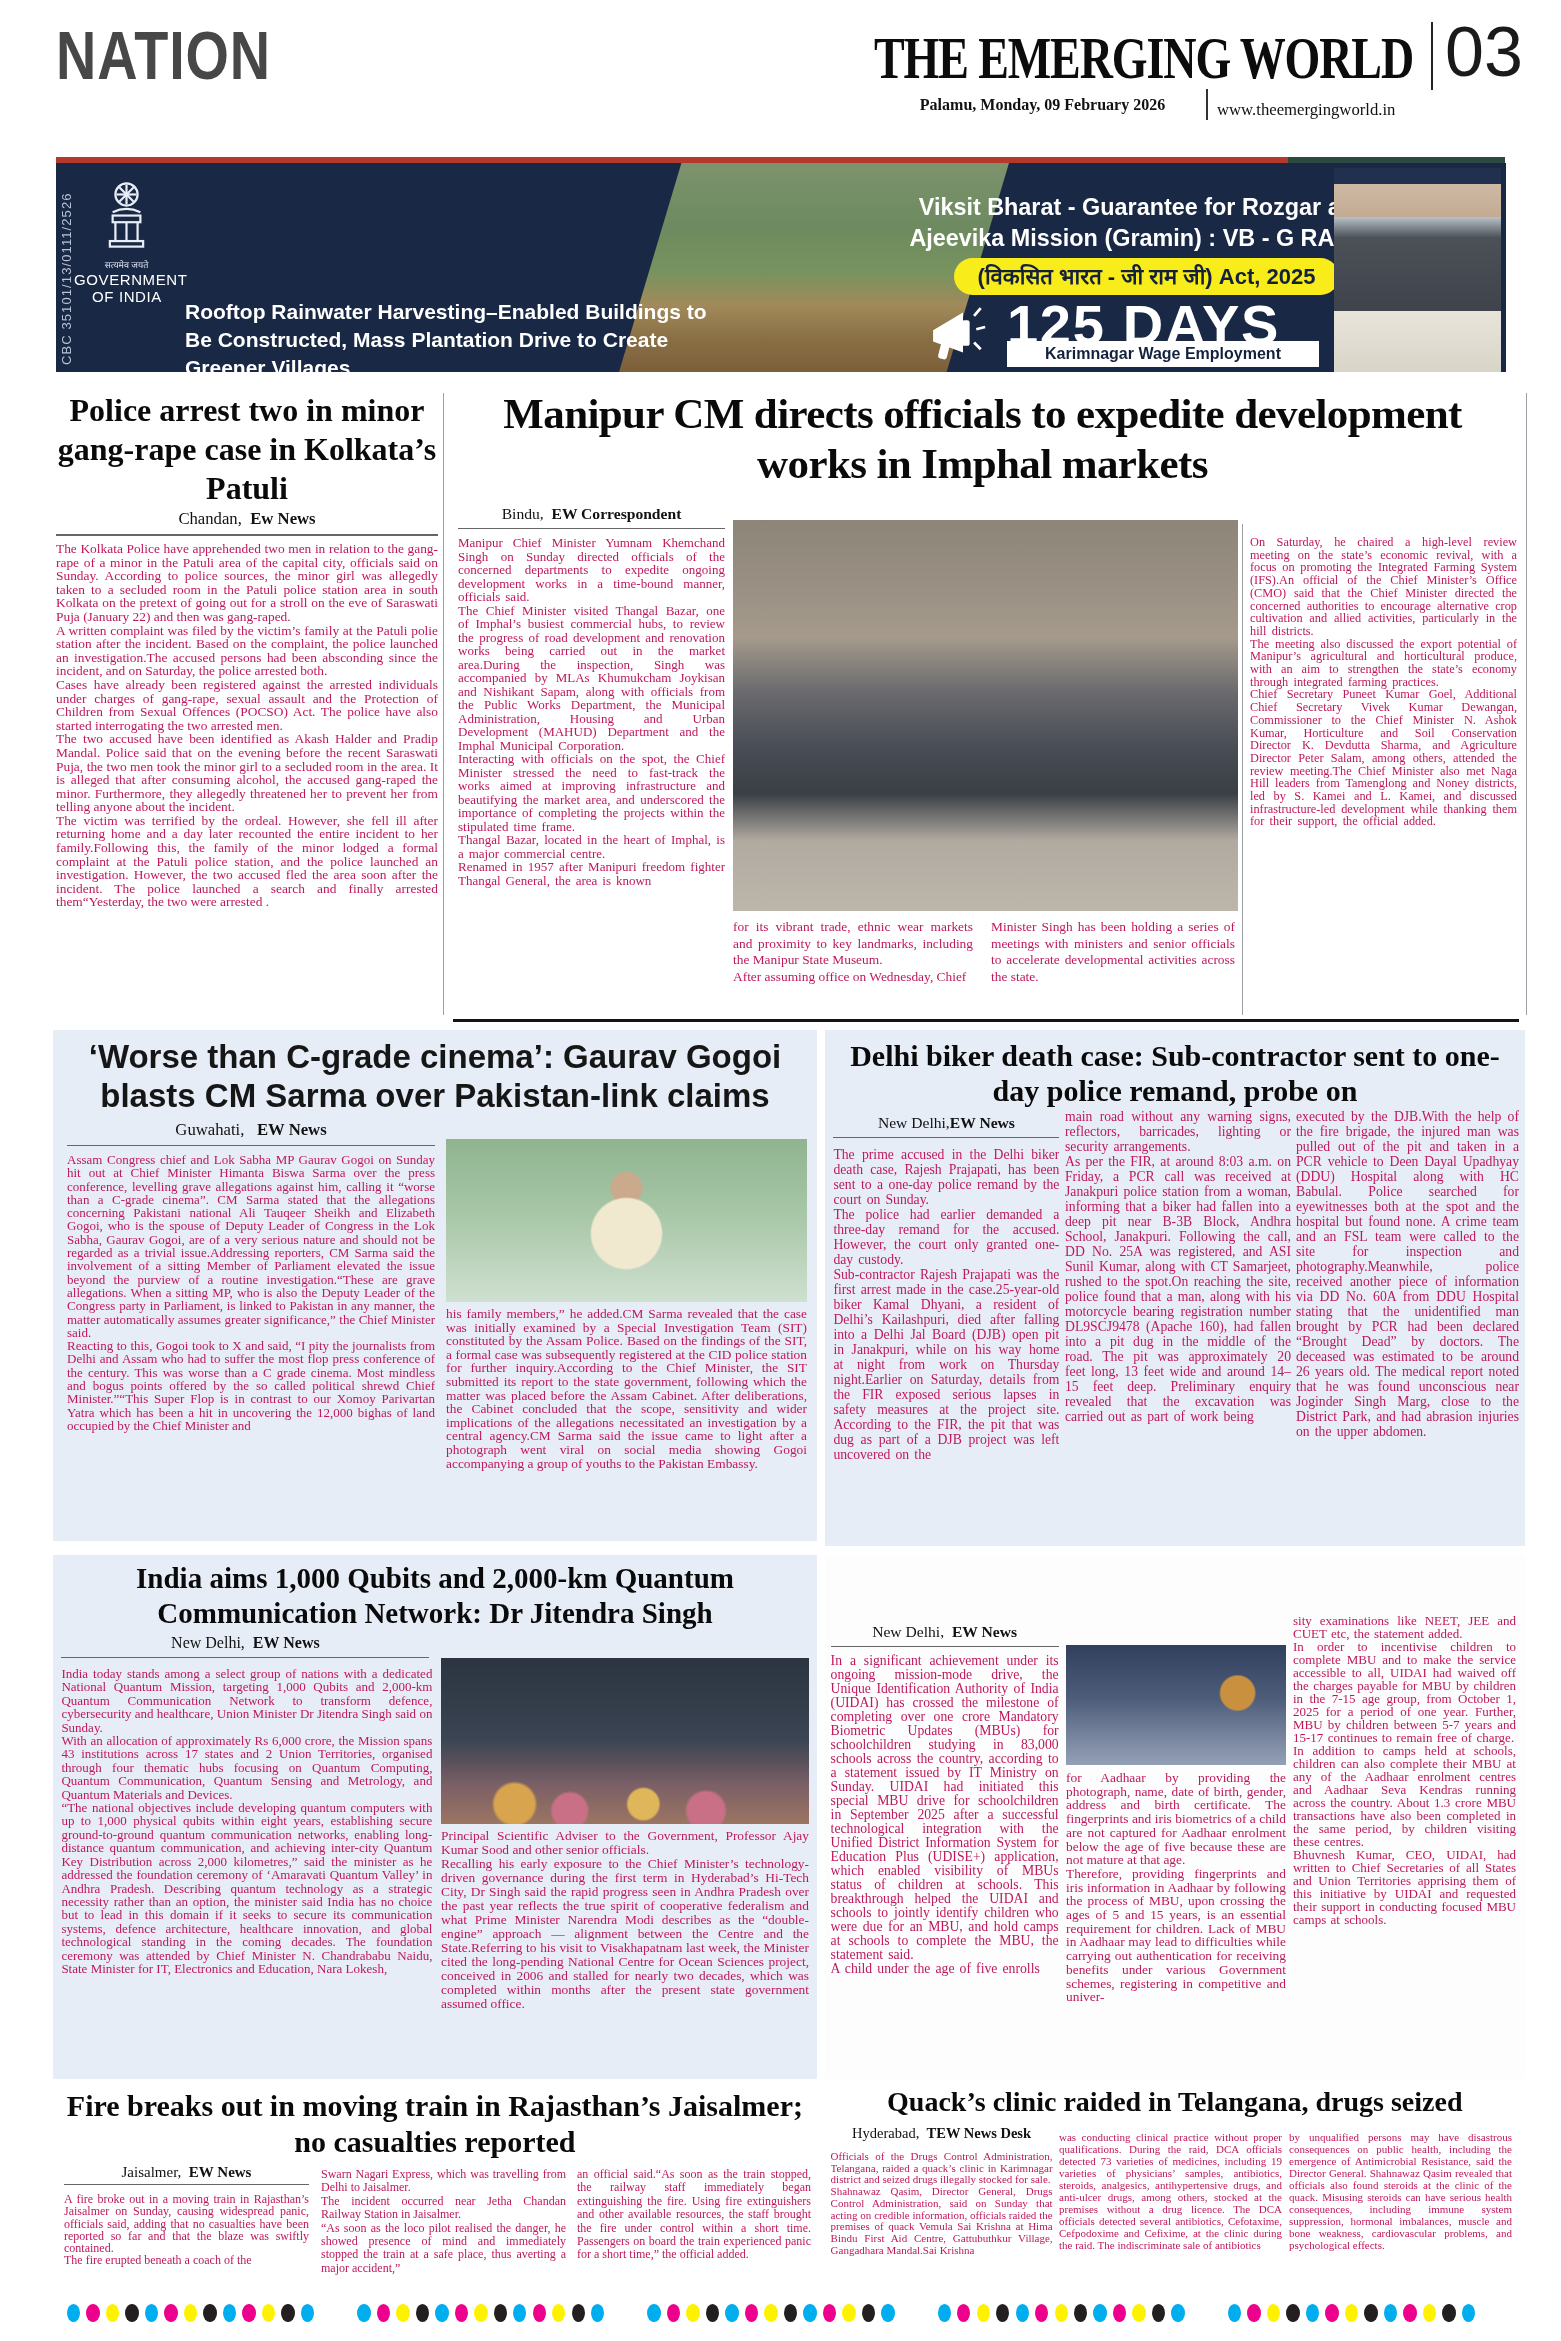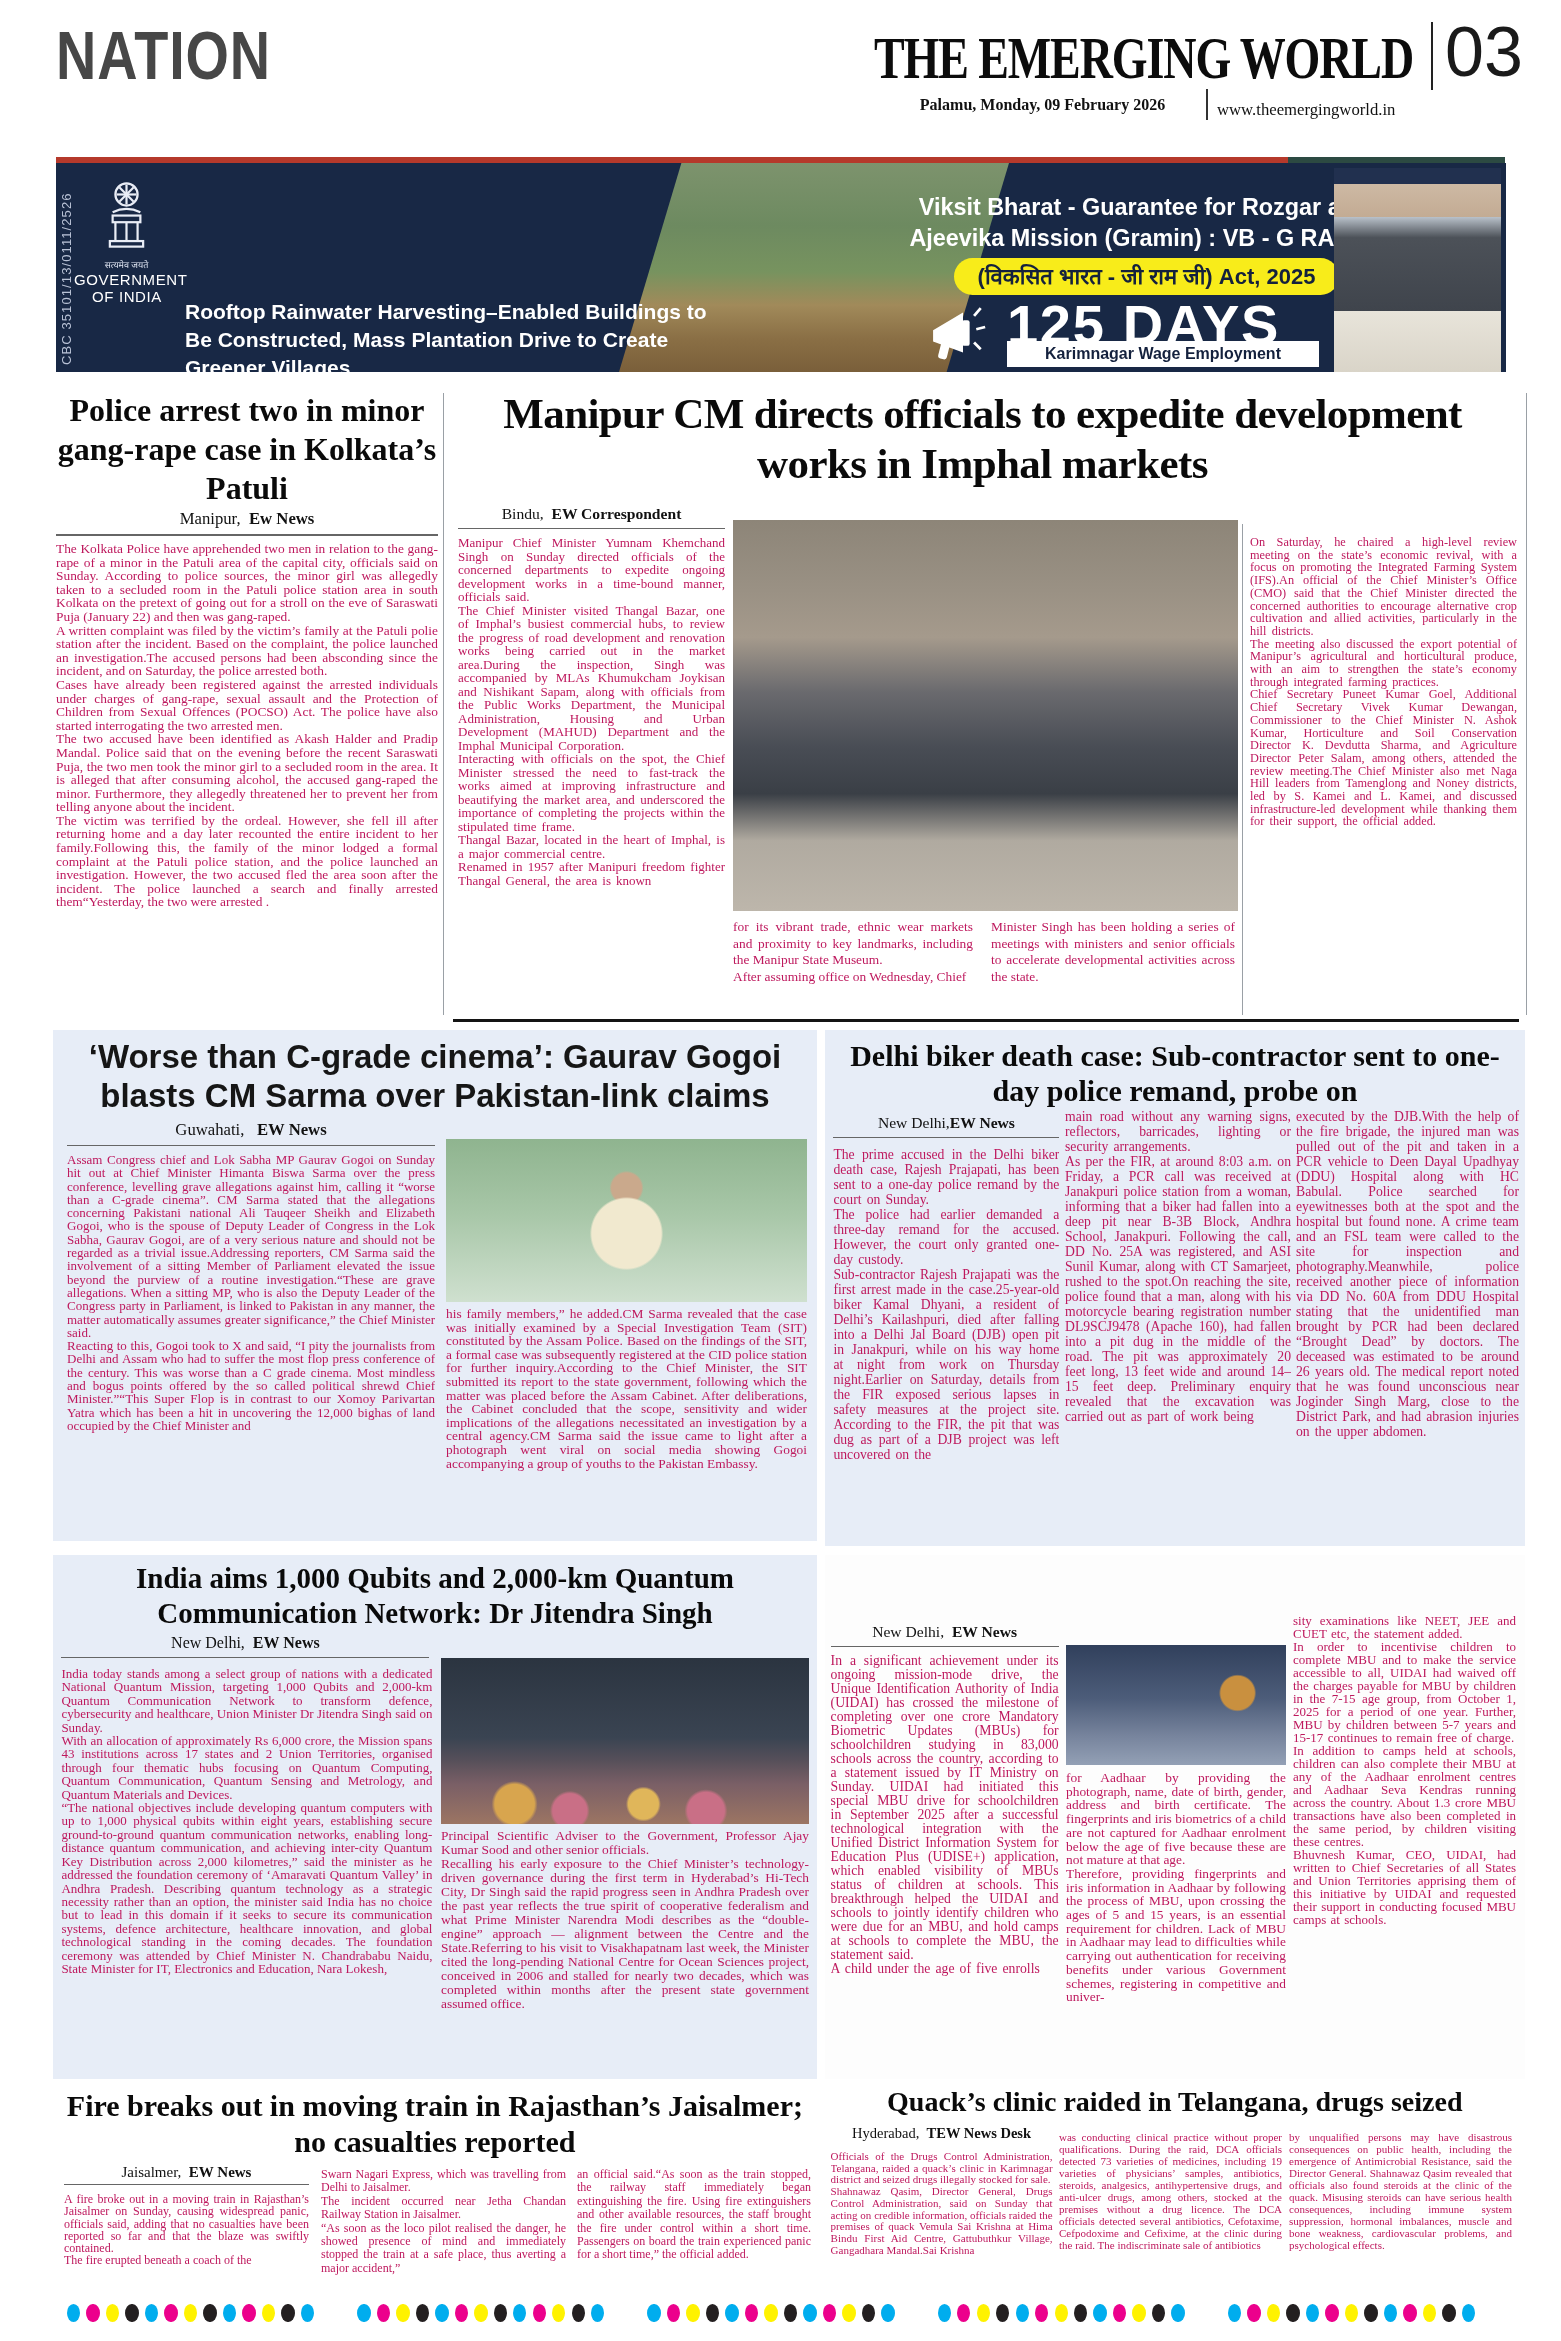--- a/index.html
+++ b/index.html
@@ -92,21 +92,21 @@
     <div class="abs sans" style="left:951px;top:129px;width:368px;font-size:56px;font-weight:bold;color:#ffffff;letter-spacing:1.7px;">125 DAYS</div>
 
     <div class="abs sans" style="left:951px;top:178px;width:312px;height:26px;background:#ffffff;color:#14213d;font-size:16px;font-weight:bold;text-align:center;line-height:26px;">Karimnagar Wage Employment</div>
 
     <div class="abs photo" style="left:1278px;top:4.5px;width:167px;height:205px;background:linear-gradient(180deg,#21304f 0%,#21304f 8%,#cdb9a4 8%,#c3ab93 24%,#b8c0c9 24%,#4c5158 34%,#3f444c 70%,#e8e4da 70%,#d9d4c8 100%);"></div>
   </div>
 
   <div class="abs headline" style="left:56px;top:391px;width:382px;font-size:32px;line-height:39px;">Police arrest two in minor gang-rape case in Kolkata’s Patuli</div>
 
   <div class="abs serif byline byline-rule" style="left:56px;top:509px;width:382px;font-size:16.7px;border-bottom-width:2.2px;">
-    <span>Manipur,</span>&nbsp;
+    <span>Chandan,</span>&nbsp;
     <span class="agency">Ew News</span>
   </div>
 
   <div class="abs serif just pre clip bodytext" style="left:56px;top:542px;width:382px;height:470px;font-size:13.4px;line-height:13.6px;">The Kolkata Police have apprehended two men in relation to the gang-rape of a minor in the Patuli area of the capital city, officials said on Sunday. According to police sources, the minor girl was allegedly taken to a secluded room in the Patuli police station area in south Kolkata on the pretext of going out for a stroll on the eve of Saraswati Puja (January 22) and then was gang-raped.
 A written complaint was filed by the victim’s family at the Patuli polie station after the incident. Based on the complaint, the police launched an investigation.The accused persons had been absconding since the incident, and on Saturday, the police arrested both.
 Cases have already been registered against the arrested individuals under charges of gang-rape, sexual assault and the Protection of Children from Sexual Offences (POCSO) Act. The police have also started interrogating the two arrested men.
 The two accused have been identified as Akash Halder and Pradip Mandal. Police said that on the evening before the recent Saraswati Puja, the two men took the minor girl to a secluded room in the area. It is alleged that after consuming alcohol, the accused gang-raped the minor. Furthermore, they allegedly threatened her to prevent her from telling anyone about the incident.
 The victim was terrified by the ordeal. However, she fell ill after returning home and a day later recounted the entire incident to her family.Following this, the family of the minor lodged a formal complaint at the Patuli police station, and the police launched an investigation. However, the two accused fled the area soon after the incident. The police launched a search and finally arrested them“Yesterday, the two were arrested .</div>
 
   <div class="abs vrule" style="left:443px;top:393px;width:1.1px;height:622px;"></div>

